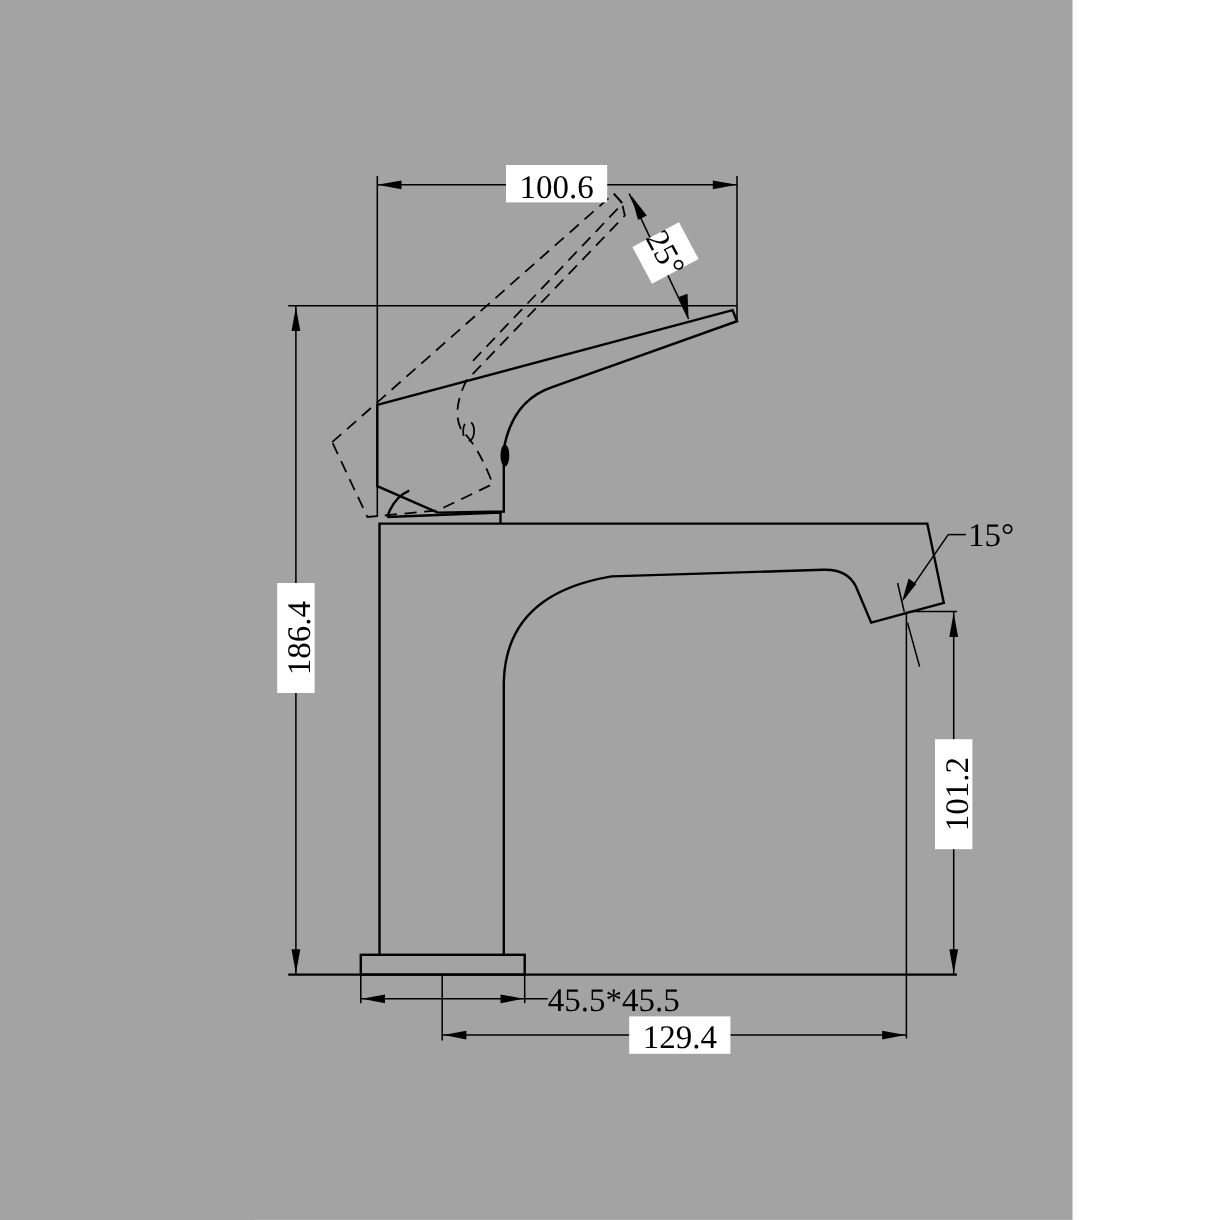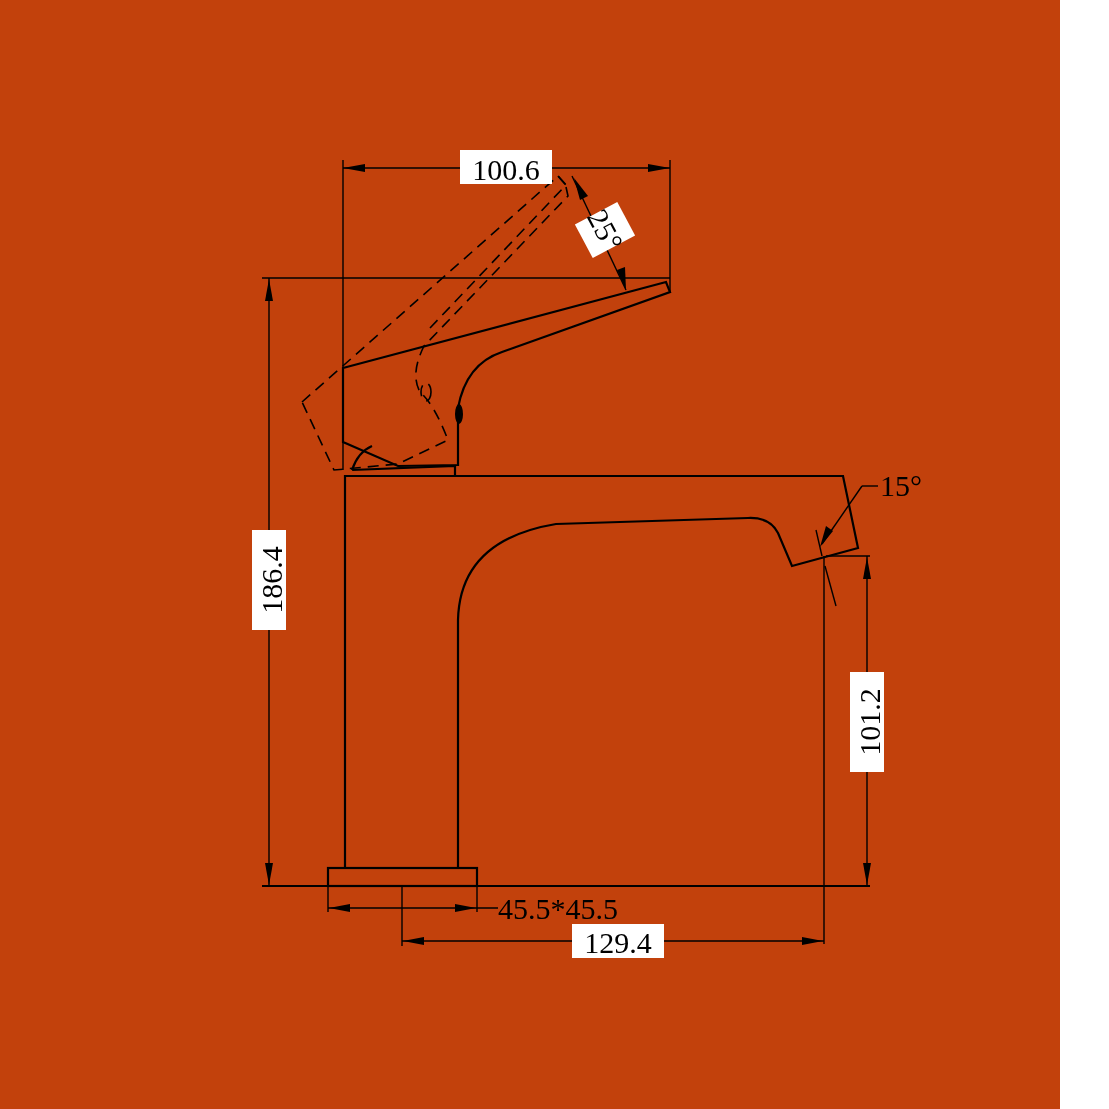--- a/index.html
+++ b/index.html
@@ -1,16 +1,16 @@
 <!DOCTYPE html>
 <html><head>
 <meta charset="utf-8">
 <style>
   html, body { margin: 0; padding: 0; background: #ffffff; }
-  #canvas { position: relative; width: 1060px; height: 1109px; background: #c2410c; overflow: hidden; }
+  #canvas { position: relative; width: 975px; height: 1109px; background: #a3a3a3; overflow: hidden; }
   svg { position: absolute; left: 0; top: 0; }
   .ln { stroke: #000; stroke-width: 2.2; fill: none; stroke-linejoin: miter; }
   .thin { stroke: #000; stroke-width: 1.4; fill: none; }
   .dash { stroke: #000; stroke-width: 1.6; fill: none; stroke-dasharray: 11 7; }
   .arrow { fill: #000; stroke: none; }
   .dimtext { font-family: "Liberation Serif", "DejaVu Serif", serif; font-size: 30px; fill: #000; }
   .wbox { fill: #fff; stroke: none; }
 </style>
 </head>
 <body>

